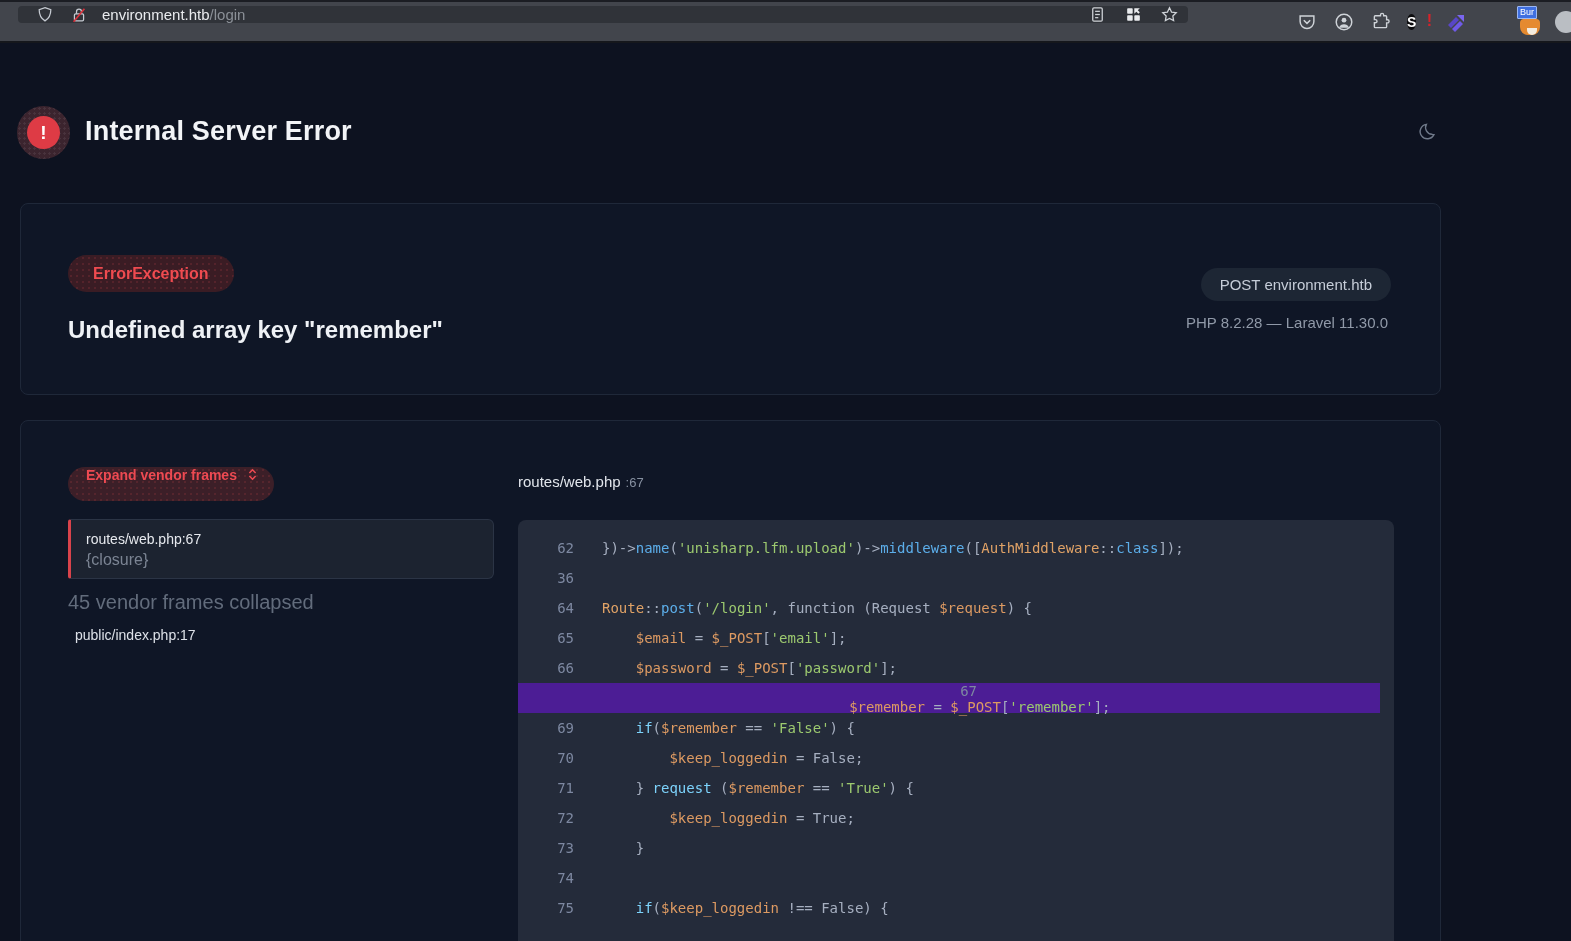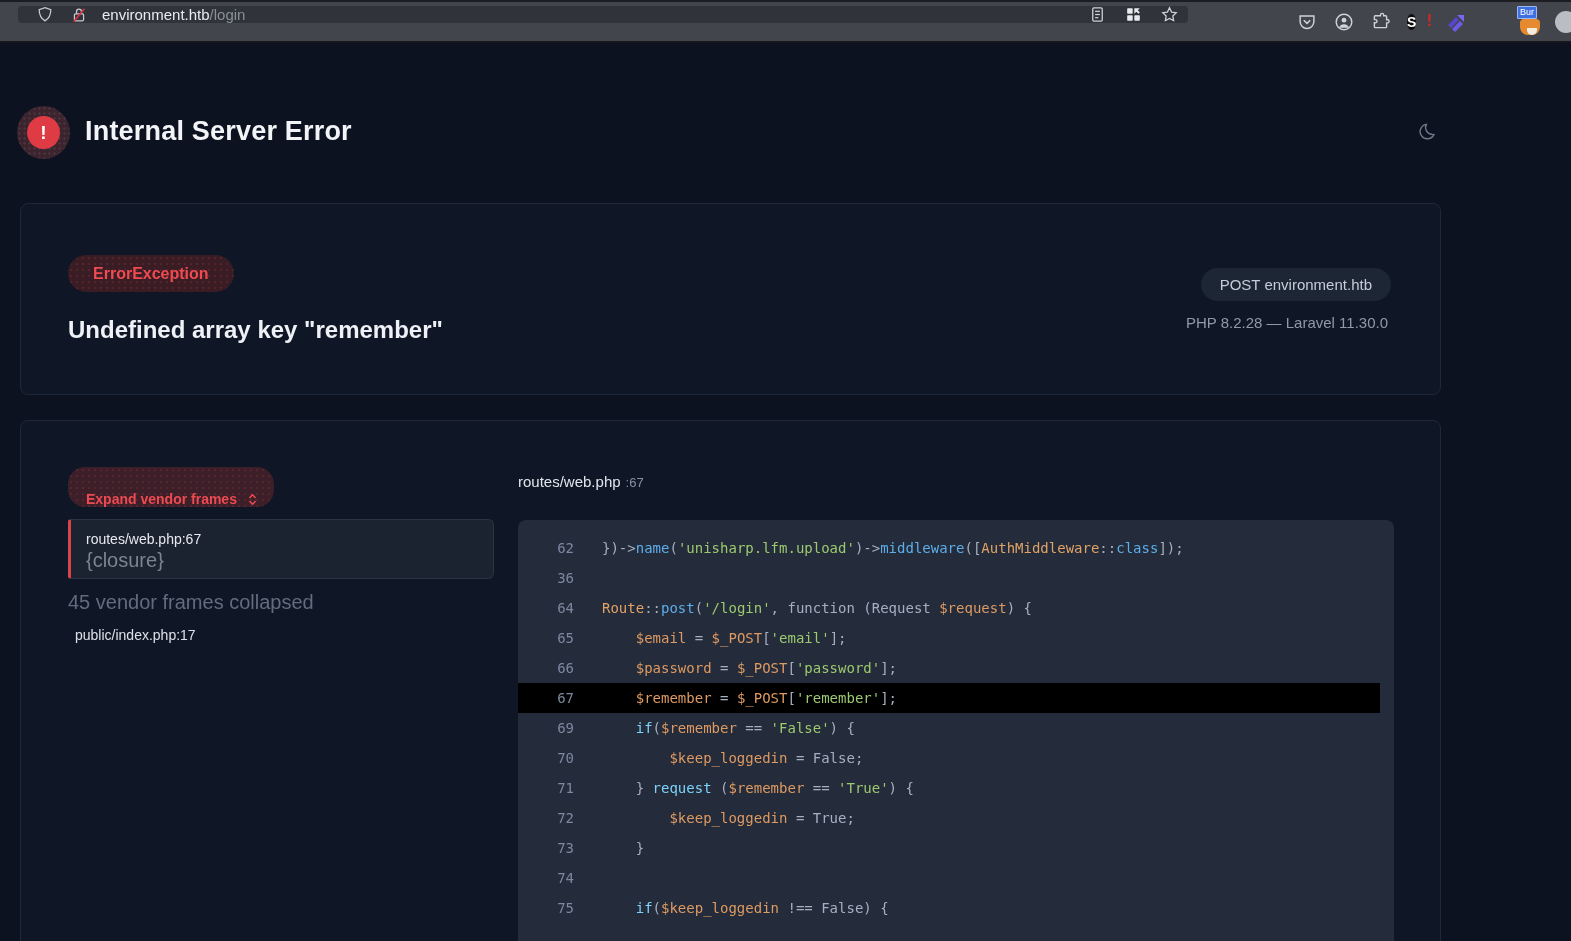--- a/index.html
+++ b/index.html
@@ -62,42 +62,42 @@
     background-image:radial-gradient(rgba(239,75,82,0.15) 1px, transparent 1.3px);
     background-size:6px 6px;
     color:#ef4b50; font-size:16px; font-weight:700; line-height:37px; }
   .error-message { position:absolute; left:47px; top:112px; font-size:24px; font-weight:700;
     color:#eef1f5; }
   .badge-request { position:absolute; right:49px; top:64px; height:33px; padding:0 19px;
     border-radius:17px; background:#1d2634; color:#c6cdd8; font-size:15px; line-height:33px; }
   .versions { position:absolute; right:52px; top:110px; font-size:15px; color:#9099a8; }
 
   .trace-card { top:377px; height:900px; }
-  .expand-btn { position:absolute; left:47px; top:46px; height:40px; padding:0 14px 0 18px;
+  .expand-btn { position:absolute; left:47px; top:46px; height:34px; padding:0 14px 0 18px;
     border:none; border-radius:17px; background-color:#3c1f28;
     background-image:radial-gradient(rgba(239,75,82,0.14) 1px, transparent 1.3px);
     background-size:6px 6px;
     color:#ee4a52; font-size:14px; font-weight:700; font-family:inherit;
-    display:flex; align-items:flex-end; gap:8px; cursor:pointer; }
+    display:flex; align-items:flex-start; gap:8px; cursor:pointer; }
   .frame-card { position:absolute; left:47px; top:98px; width:426px; height:60px;
     background:#1c2330; border:1px solid #2b3445; border-left:3px solid #d9434b;
     border-radius:3px 6px 6px 3px; padding:9px 15px; cursor:pointer; }
   .frame-file { font-size:14px; color:#e6e9ee; line-height:21px; }
-  .frame-method { font-size:20px; color:#7b8493; line-height:20px; }
+  .frame-method { font-size:16px; color:#7b8493; line-height:20px; }
   .collapsed-note { position:absolute; left:47px; top:170px; font-size:20px; color:#626c7c; }
   .last-frame { position:absolute; left:54px; top:206px; font-size:14px; color:#dde1e8; cursor:pointer; }
 
   .code-header { position:absolute; left:497px; top:52px; }
   .code-header .file { font-size:15px; color:#e2e6ec; }
   .code-header .line-no { font-size:13px; color:#8791a1; margin-left:5px; }
   .code-block { position:absolute; left:497px; top:99px; width:876px; height:760px;
     background:#242b3a; border-radius:8px; padding-top:13px; overflow:hidden;
     font-family:"DejaVu Sans Mono", monospace; font-size:14px; }
   .code-row { height:30px; display:flex; align-items:center; width:100%; }
-  .code-row.hl { background:#000000; width:calc(100% - 14px); }
+  .code-row.hl { background:#4c1d95; width:calc(100% - 14px);flex-direction:column; }
   .gutter { width:56px; text-align:right; color:#7d88a1; flex:0 0 auto; }
   .code-text { margin-left:28px; white-space:pre; color:#a6afc0; }
   .tk-p { color:#a6afc0; } .tk-f { color:#5caeea; } .tk-s { color:#9cc96f; }
   .tk-v { color:#dd9a62; } .tk-c { color:#e0a266; } .tk-k { color:#7dd3fc; }
 
   svg { display:block; }
 </style>
 </head>
 <body>
 

